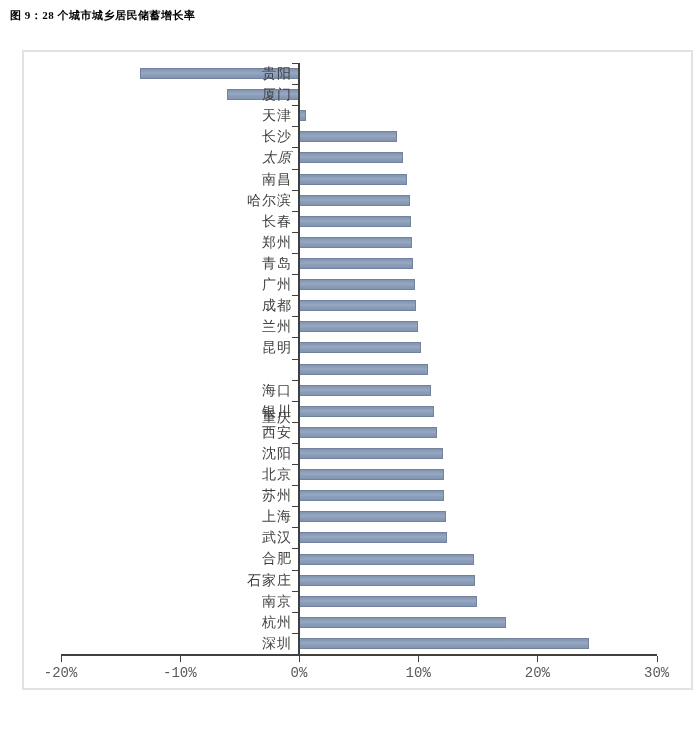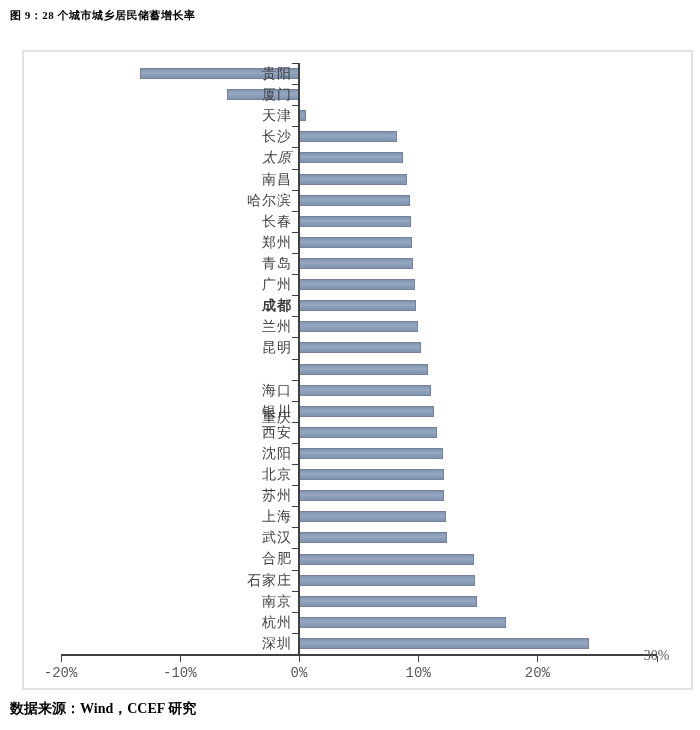--- a/index.html
+++ b/index.html
@@ -107,21 +107,21 @@
         <div class="cat-label" style="width: 268px; top: 32.1071px; height: 21.1071px; line-height: 21.1071px;">厦门</div>
         <div class="cat-label" style="width: 268px; top: 53.2143px; height: 21.1071px; line-height: 21.1071px;">天津</div>
         <div class="cat-label" style="width: 268px; top: 74.3214px; height: 21.1071px; line-height: 21.1071px;">长沙</div>
         <div class="cat-label" style="width: 268px; top: 95.4286px; height: 21.1071px; line-height: 21.1071px; font-style: italic;">太原</div>
         <div class="cat-label" style="width: 268px; top: 116.536px; height: 21.1071px; line-height: 21.1071px;">南昌</div>
         <div class="cat-label" style="width: 268px; top: 137.643px; height: 21.1071px; line-height: 21.1071px;">哈尔滨</div>
         <div class="cat-label" style="width: 268px; top: 158.75px; height: 21.1071px; line-height: 21.1071px;">长春</div>
         <div class="cat-label" style="width: 268px; top: 179.857px; height: 21.1071px; line-height: 21.1071px;">郑州</div>
         <div class="cat-label" style="width: 268px; top: 200.964px; height: 21.1071px; line-height: 21.1071px;">青岛</div>
         <div class="cat-label" style="width: 268px; top: 222.071px; height: 21.1071px; line-height: 21.1071px;">广州</div>
-        <div class="cat-label" style="width: 268px; top: 243.179px; height: 21.1071px; line-height: 21.1071px; font-weight: bold;">成都</div>
+        <div class="cat-label" style="width: 268px; top: 243.179px; height: 21.1071px; line-height: 21.1071px;">成都</div>
         <div class="cat-label" style="width: 268px; top: 264.286px; height: 21.1071px; line-height: 21.1071px;">兰州</div>
         <div class="cat-label" style="width: 268px; top: 285.393px; height: 21.1071px; line-height: 21.1071px;">昆明</div>
         <div class="cat-label" style="width: 268px; top: 319px; height: 21.1071px; line-height: 21.1071px; margin-top: 36px;">重庆</div>
         <div class="cat-label" style="width: 268px; top: 327.607px; height: 21.1071px; line-height: 21.1071px;">海口</div>
         <div class="cat-label" style="width: 268px; top: 348.714px; height: 21.1071px; line-height: 21.1071px;">银川</div>
         <div class="cat-label" style="width: 268px; top: 369.821px; height: 21.1071px; line-height: 21.1071px;">西安</div>
         <div class="cat-label" style="width: 268px; top: 390.929px; height: 21.1071px; line-height: 21.1071px;">沈阳</div>
         <div class="cat-label" style="width: 268px; top: 412.036px; height: 21.1071px; line-height: 21.1071px;">北京</div>
         <div class="cat-label" style="width: 268px; top: 433.143px; height: 21.1071px; line-height: 21.1071px;">苏州</div>
         <div class="cat-label" style="width: 268px; top: 454.25px; height: 21.1071px; line-height: 21.1071px;">上海</div>
@@ -166,17 +166,16 @@
         <div class="x-tick-label" style="left: 1.6px; top: 613px;">-20%</div>
         <div class="x-tick" style="left: 155.8px; top: 604px;"></div>
         <div class="x-tick-label" style="left: 120.8px; top: 613px;">-10%</div>
         <div class="x-tick" style="left: 275px; top: 604px;"></div>
         <div class="x-tick-label" style="left: 240px; top: 613px;">0%</div>
         <div class="x-tick" style="left: 394.2px; top: 604px;"></div>
         <div class="x-tick-label" style="left: 359.2px; top: 613px;">10%</div>
         <div class="x-tick" style="left: 513.4px; top: 604px;"></div>
         <div class="x-tick-label" style="left: 478.4px; top: 613px;">20%</div>
         <div class="x-tick" style="left: 632.6px; top: 604px;"></div>
-        <div class="x-tick-label" style="left: 597.6px; top: 596px; font-family: Liberation Serif, serif;">30%</div>
+        <div class="x-tick-label" style="left: 597.6px; top: 613px;">30%</div>
       </div>
   </div>
-  <div class="footer">数据来源：Wind，CCEF 研究</div>
 </div>
 
 </body></html>

